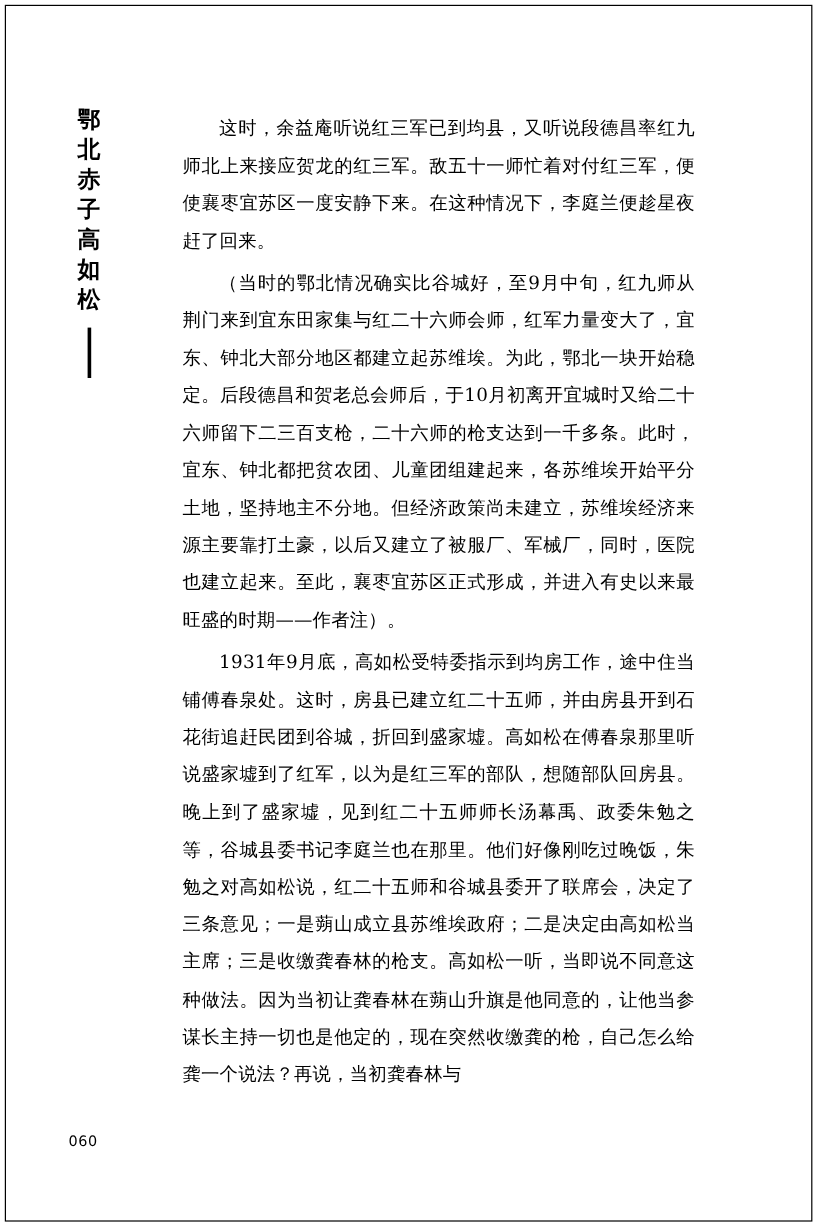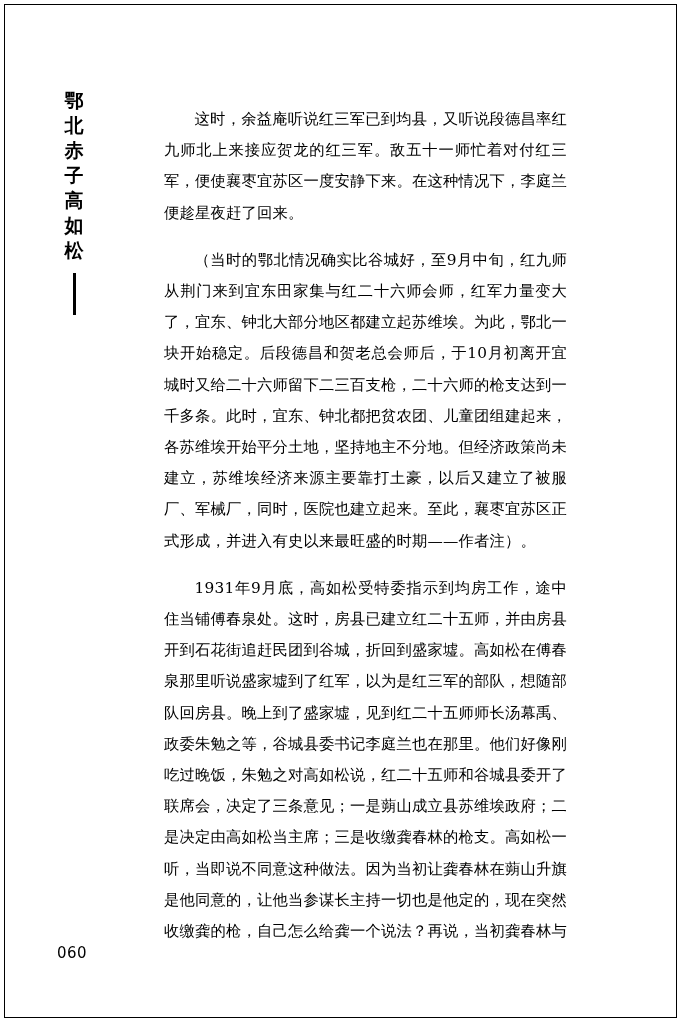--- a/index.html
+++ b/index.html
@@ -62,37 +62,37 @@
   }
 
   
   .body-col {
     position: absolute;
     left: 148px;
     top: 88px;
     width: 435px;
   }
   .body-col p {
-    margin: 16px;
+    margin: 4px;
     font-size: 15.3px;
     line-height: 31.2px;
     text-align: justify;
     text-justify: inter-ideograph;
     letter-spacing: 0.2px;
   }
   .body-col p.indent {
     text-indent: 2em;
   }
 
   .folio {
     position: absolute;
     left: 57px;
     top: 944px;
     font-family: "DejaVu Sans", "Liberation Sans", sans-serif;
-    font-size: 15px;
+    font-size: 12px;
     color: #000;
     letter-spacing: 0.5px;
   }
 </style>
 </head>
 <body>
 
 <div class="page">
 
   <div class="page-border"></div>

